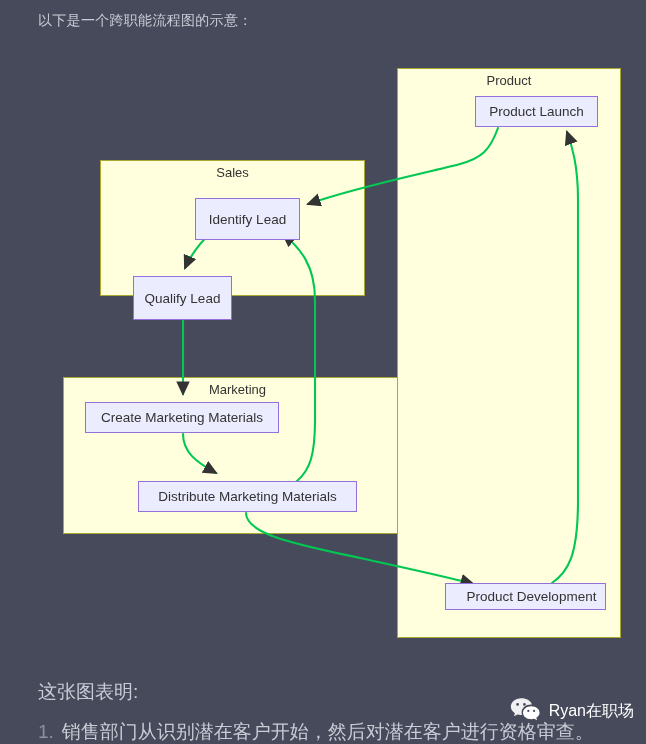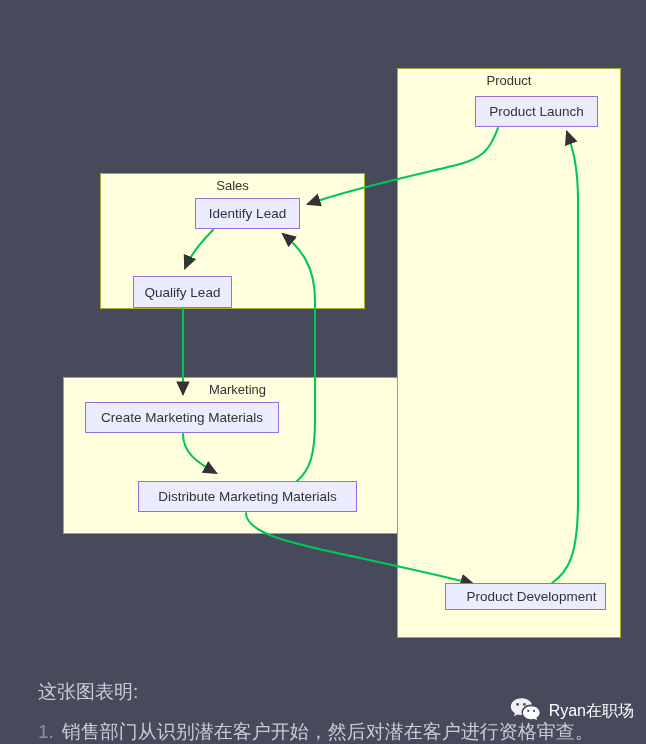--- a/index.html
+++ b/index.html
@@ -103,24 +103,25 @@
   }
   .wechat-icon {
     display: block;
   }
 </style>
 </head>
 <body>
 
 <div class="page">
 
+  <div class="intro-text">以下是一个跨职能流程图的示意：</div>
 
   <div class="diagram">
 
-    <div class="lane" id="lane-sales" style="left: 100px; top: 173px; width: 265px; height: 136px;">
+    <div class="lane" id="lane-sales" style="left: 100px; top: 160px; width: 265px; height: 136px;">
       <div class="lane-title">Sales</div>
     </div>
     <div class="lane" id="lane-marketing" style="left: 45px; top: 377px; width: 349px; height: 157px; margin-left: 18px;">
       <div class="lane-title">Marketing</div>
     </div>
     <div class="lane" id="lane-product" style="left: 397px; top: 68px; width: 224px; height: 570px;">
       <div class="lane-title">Product</div>
     </div>
 
     <svg class="edges-layer" viewBox="0 0 646 660" width="646" height="660">
@@ -140,24 +141,24 @@
         <path d="M 183,434 C 183,452 196,462 216,473" marker-end="url(#arrow)"></path>
 
         <path d="M 297,481 C 310,470 315,455 315,420 L 315,300 C 315,265 300,248 283,234" marker-end="url(#arrow)"></path>
 
         <path d="M 246,513 C 246,535 300,545 360,558 C 410,569 452,578 473,584" marker-end="url(#arrow)"></path>
 
         <path d="M 552,583 C 568,572 578,556 578,500 L 578,200 C 578,165 572,146 567,132" marker-end="url(#arrow)"></path>
       </g>
     </svg>
 
-    <div class="node" id="node-identify_lead" style="left: 195px; top: 198px; width: 105px; height: 31px;">
+    <div class="node" id="node-identify_lead" style="left: 195px; top: 198px; width: 105px; height: 42px;">
       <span>Identify Lead</span>
     </div>
-    <div class="node" id="node-qualify_lead" style="left: 133px; top: 276px; width: 99px; height: 32px;">
+    <div class="node" id="node-qualify_lead" style="left: 133px; top: 276px; width: 99px; height: 44px;">
       <span>Qualify Lead</span>
     </div>
     <div class="node" id="node-create_materials" style="left: 85px; top: 402px; width: 194px; height: 31px;">
       <span>Create Marketing Materials</span>
     </div>
     <div class="node" id="node-distribute_materials" style="left: 138px; top: 481px; width: 219px; height: 31px;">
       <span>Distribute Marketing Materials</span>
     </div>
     <div class="node" id="node-product_launch" style="left: 475px; top: 96px; width: 123px; height: 31px;">
       <span>Product Launch</span>

